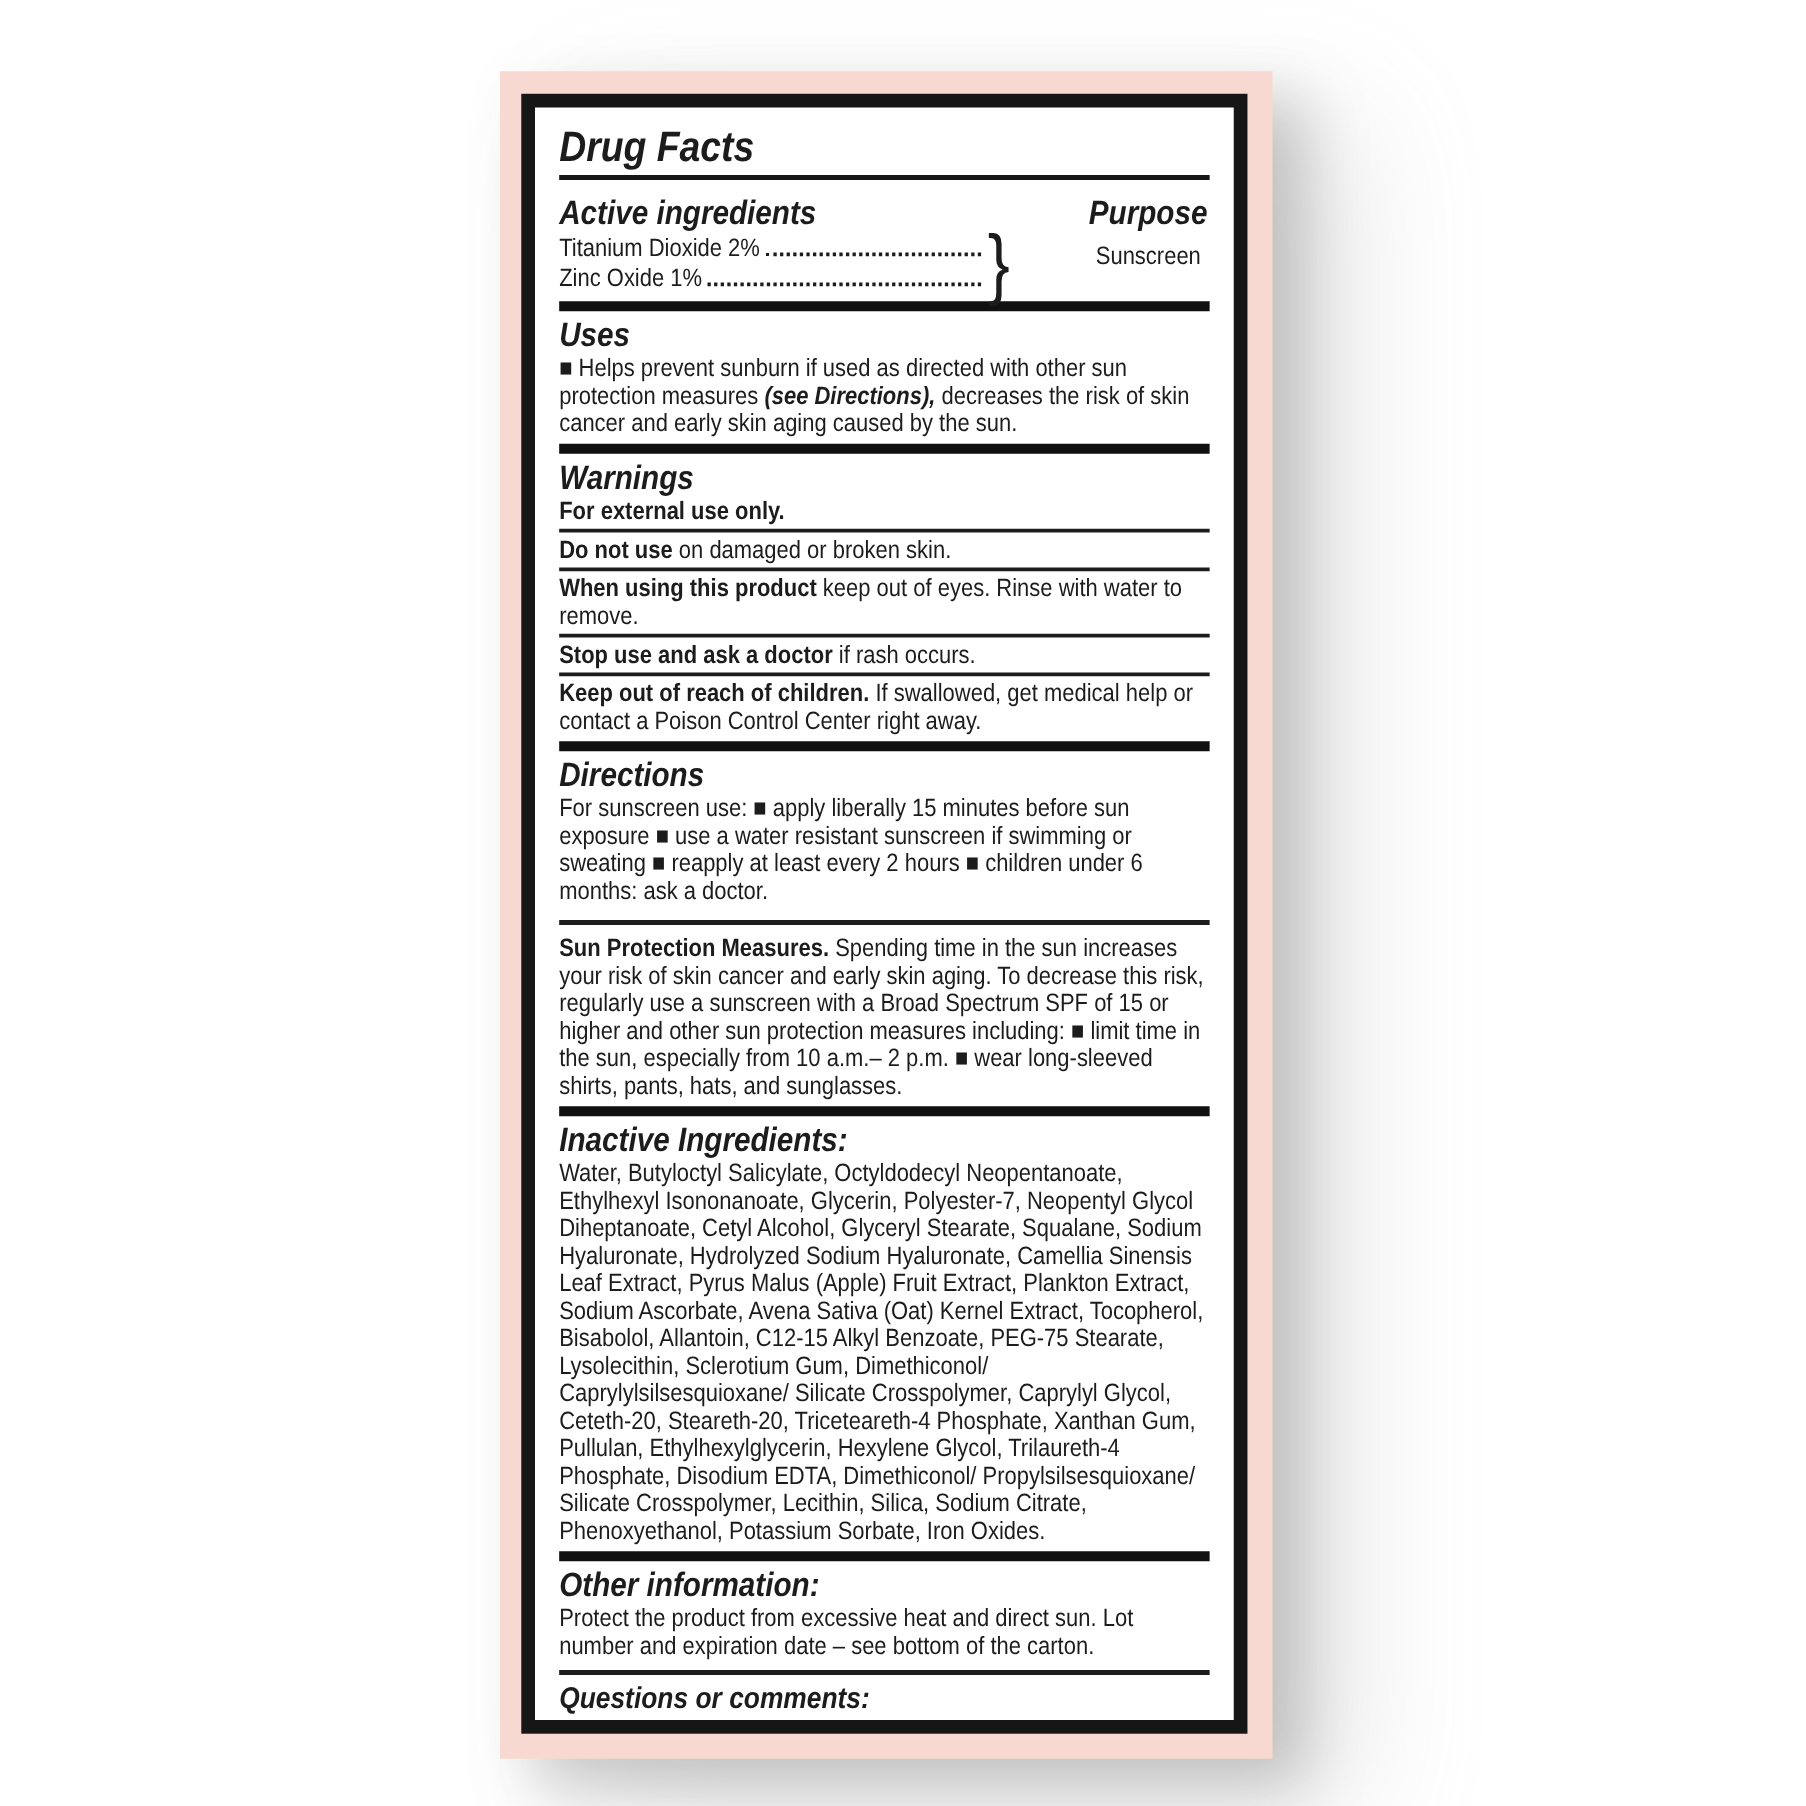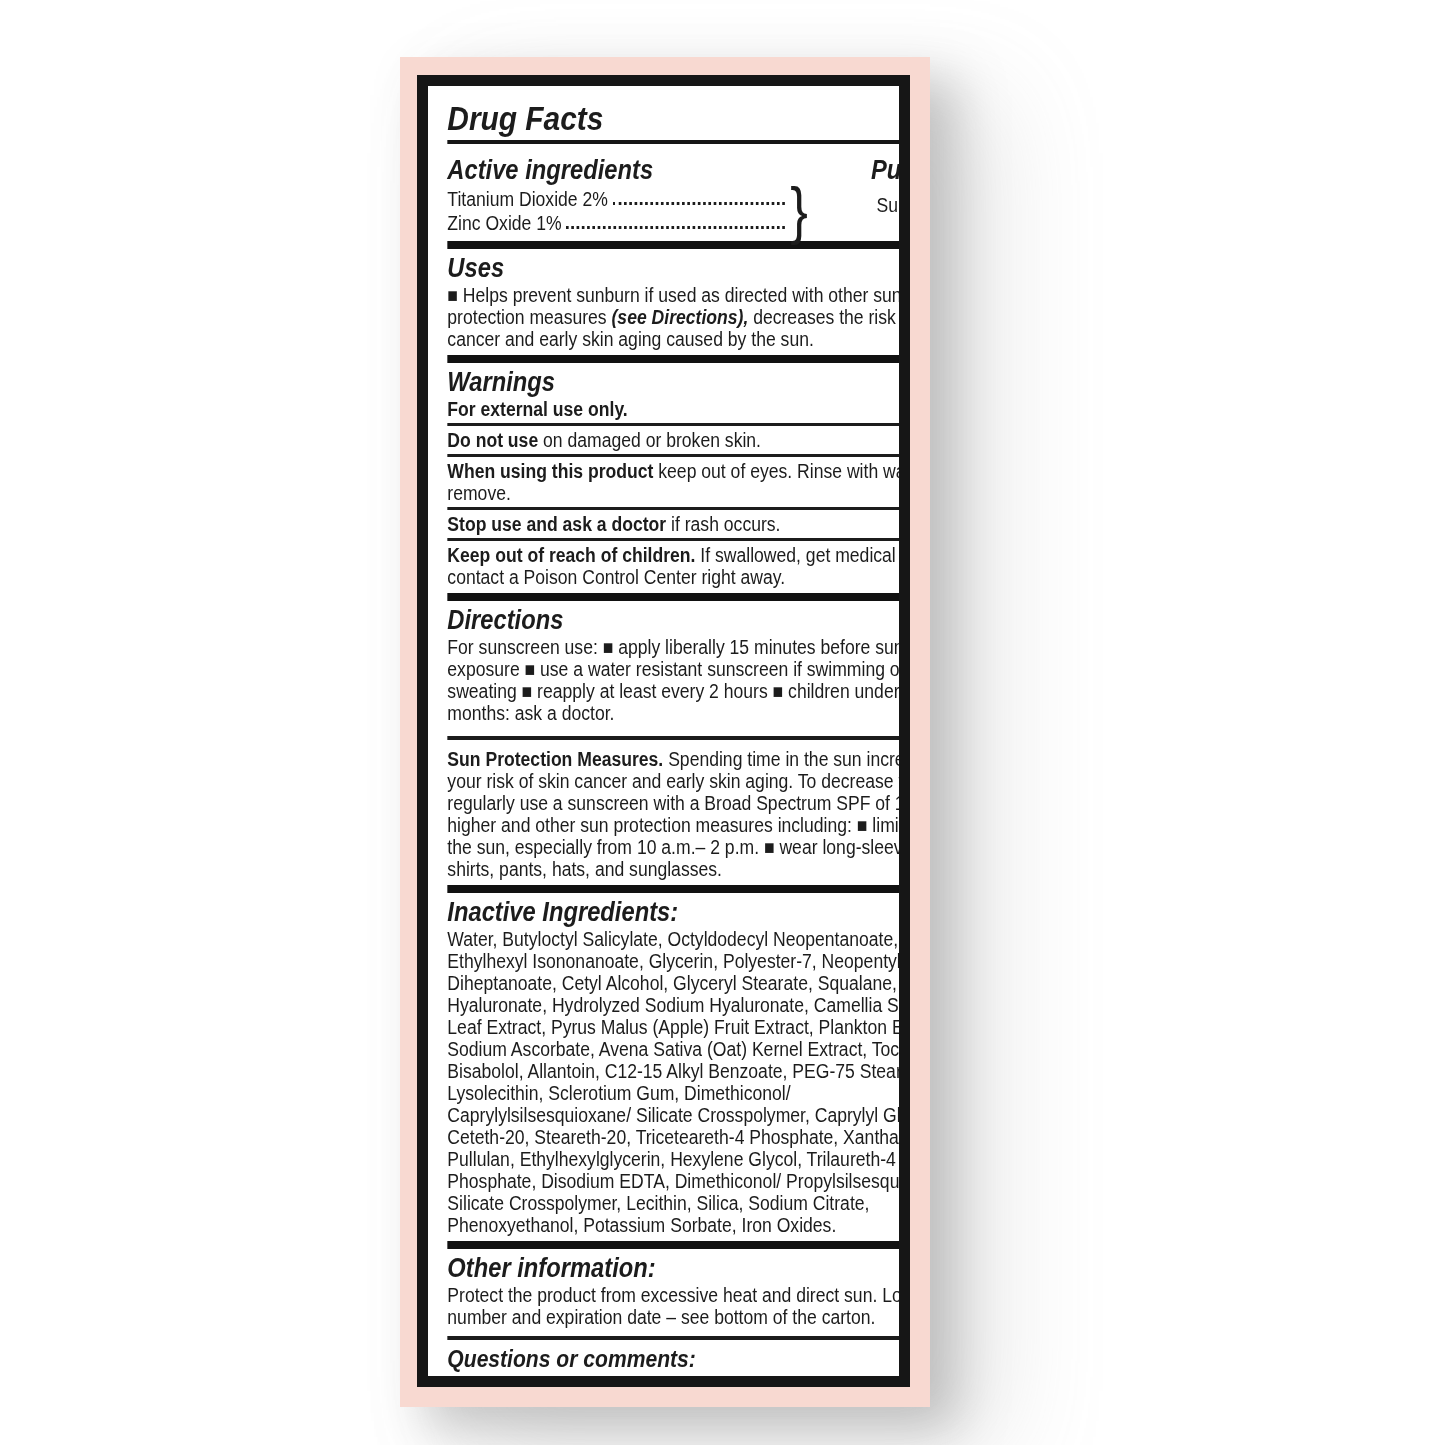--- a/index.html
+++ b/index.html
@@ -9,21 +9,21 @@
     background: #ffffff;
     position: relative;
     font-family: "Liberation Sans", sans-serif;
     color: #1c1c1c;
     overflow: hidden;
   }
   
   .card {
     position: absolute;
     left: 400px; top: 57px;
-    width: 530px; height: 1350px;
+    width: 618px; height: 1350px;
     background: #f8d9d1;
     box-shadow: 26px 22px 46px rgba(125,125,125,0.40),
                 70px 40px 95px rgba(155,155,155,0.22);
   }
   
   .panel {
     position: absolute;
     left: 17px; top: 18px; right: 20px; bottom: 20px;
     background: #ffffff;
     border: 11px solid #161616;

